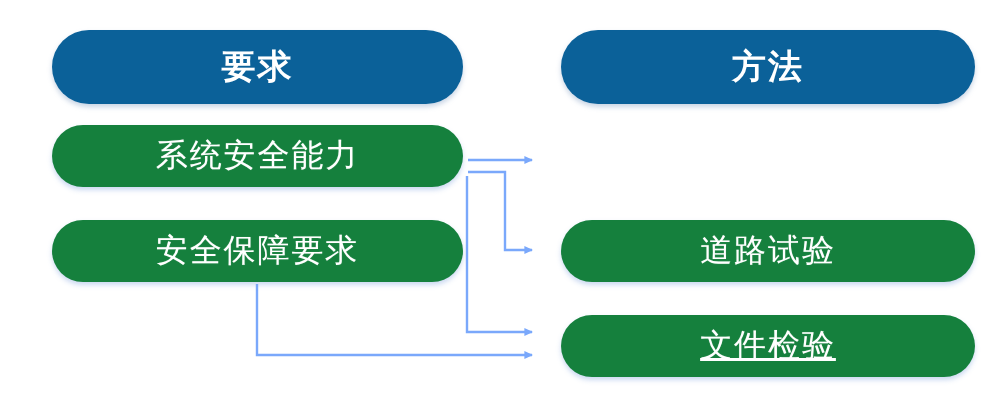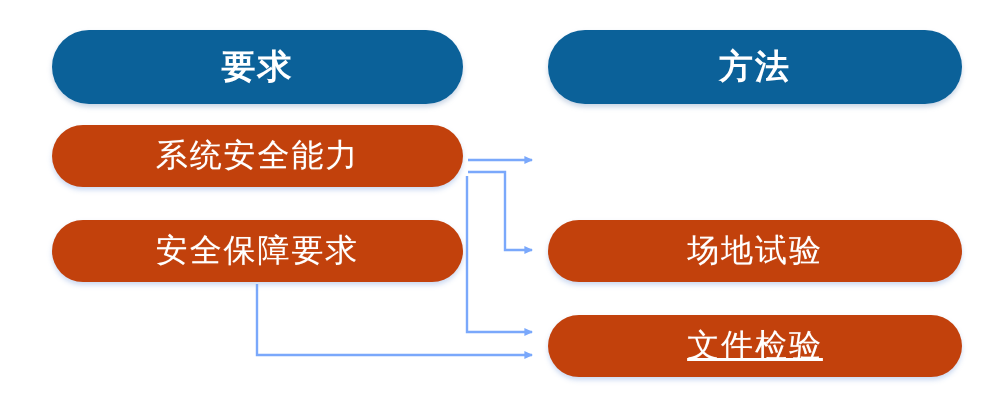--- a/index.html
+++ b/index.html
@@ -30,29 +30,29 @@
     white-space: nowrap;
     user-select: none;
   }
   .pill-header {
     background: #0b6199;
     box-shadow: 0 3px 5px rgba(120,150,190,0.40);
     font-size: 34px;
     font-weight: 700;
   }
   .pill-item {
-    background: #c2410c;
+    background: #15803d;
     box-shadow: 0 3px 5px rgba(140,170,225,0.45);
     font-size: 32px;
     font-weight: 400;
     text-shadow: 0 0 1px rgba(255,255,255,0.35);
   }
   
   .col-left  { left: 52px;  width: 411px; }
-  .col-right { left: 548px; width: 414px; }
+  .col-right { left: 561px; width: 414px; }
 
   .row-head { top: 30px;  height: 74px; }
   .row-1    { top: 125px; height: 62px; }
   .row-2    { top: 220px; height: 62px; }
   .row-3    { top: 315px; height: 62px; text-decoration: underline; }
 
   #connectors {
     position: absolute;
     left: 0;
     top: 0;
@@ -84,17 +84,17 @@
 
   <div class="pill pill-header col-left row-head">要求</div>
 
   <div class="pill pill-item col-left row-1">系统安全能力</div>
 
   <div class="pill pill-item col-left row-2">安全保障要求</div>
 
   <div class="pill pill-header col-right row-head">方法</div>
 
 
-  <div class="pill pill-item col-right row-2">场地试验</div>
+  <div class="pill pill-item col-right row-2">道路试验</div>
 
   <div class="pill pill-item col-right row-3">文件检验</div>
 
 </div>
 
 </body></html>

